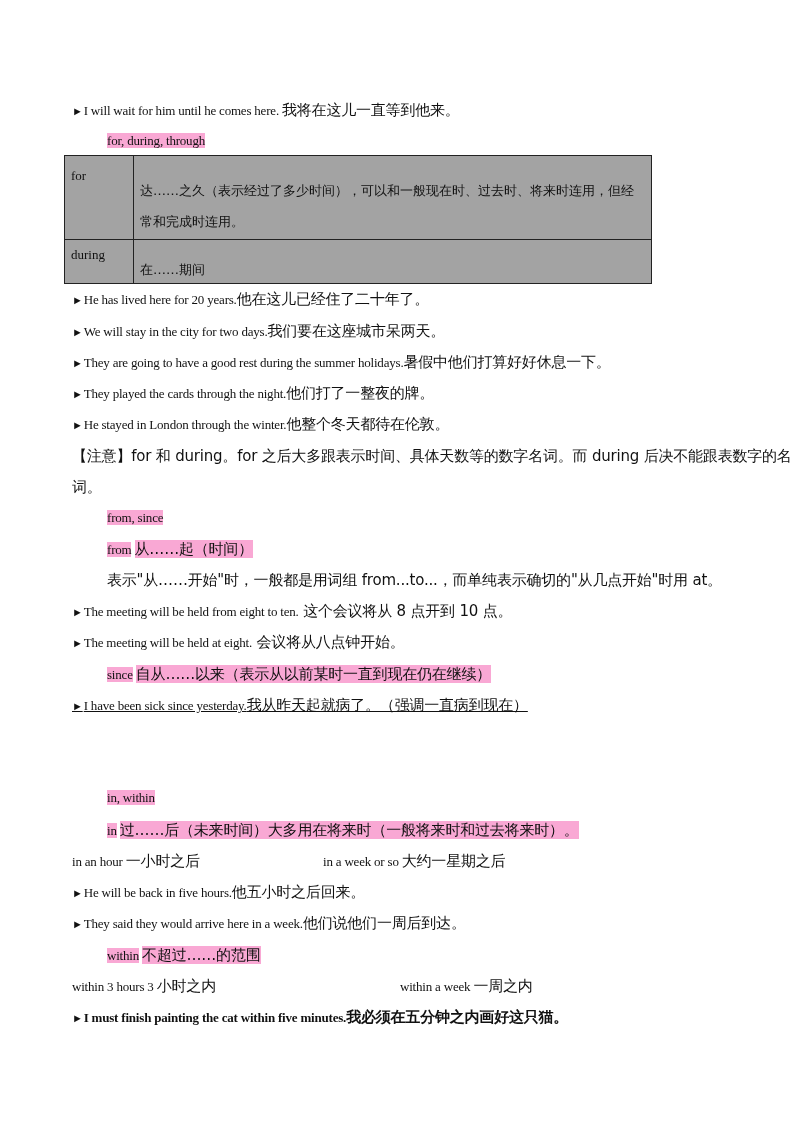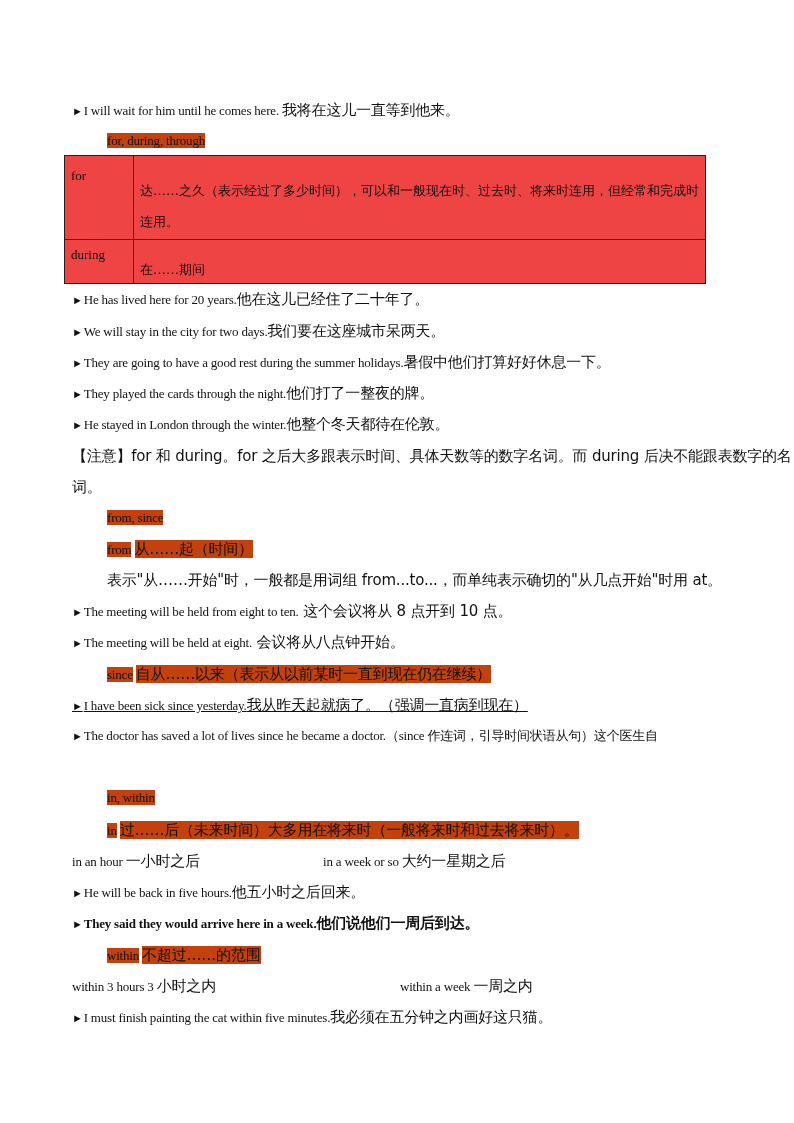--- a/index.html
+++ b/index.html
@@ -9,25 +9,25 @@
     color: #111;
     font-size: 13px;
   }
   .page { position: absolute; left: 0; top: 0; width: 794px; height: 1123px; }
   .line {
     position: absolute; left: 72px; white-space: nowrap;
     font-size: 13px; line-height: 18px; letter-spacing: -0.2px;
   }
   .indent { left: 107px; }
   .cn { font-family: "DejaVu Sans", sans-serif; font-size: 15px; }
-  .hl { background: #c2410c; }
+  .hl { background: #f9a8d4; }
   .tri { font-size: 11px; margin-right: 1px; }
   table.defs {
-    position: absolute; left: 64px; top: 155px; width: 642px;
-    border-collapse: collapse; background: #ef4444;
+    position: absolute; left: 64px; top: 155px; width: 588px;
+    border-collapse: collapse; background: #a3a3a3;
   }
   table.defs td {
     border: 1px solid #222; padding: 4px 6px; vertical-align: top;
     font-size: 13px; line-height: 31px;
   }
   table.defs td.k { width: 56px; font-family: "Liberation Serif", serif; }
   table.defs td.v { font-family: "DejaVu Sans", sans-serif; padding-top: 19px; padding-bottom: 2px;}
   table.defs tr.r0 td { height: 56px; }
   table.defs tr.r0 td.v { line-height: 31px; }
   table.defs tr.r1 td, table.defs tr.r2 td { height: 22px; line-height: 22px; }
@@ -90,48 +90,45 @@
   </div>
   <div class="line" style="top:633px;">
     <span class="tri">►</span><span>The meeting will be held at eight.</span><span class="cn"> 会议将从八点钟开始。</span>
   </div>
   <div class="line indent" style="top:665px;">
     <span class="hl">since</span> <span class="hl cn">自从……以来（表示从以前某时一直到现在仍在继续）</span>
   </div>
   <div class="line" style="top:696px;text-decoration:underline;">
     <span class="tri">►</span><span>I have been sick since yesterday.</span><span class="cn">我从昨天起就病了。（强调一直病到现在）</span>
   </div>
-  <div class="line" style="top:727px;">
-    <span class="tri">►</span><span>The doctor has saved a lot of lives since he became a doctor.（since 作连词，引导时间状语从句）这个医生自</span>
-  </div>
 
   <div class="line indent" style="top:789px;">
     <span class="hl">in, within</span>
   </div>
   <div class="line indent" style="top:821px;">
     <span class="hl">in</span> <span class="hl cn">过……后（未来时间）大多用在将来时（一般将来时和过去将来时）。</span>
   </div>
   <div class="line" style="top:852px;">
     <span>in an hour</span> <span class="cn">一小时之后</span>
   </div>
   <div class="line" style="top:852px; left:323px;">
     <span>in a week or so</span> <span class="cn">大约一星期之后</span>
   </div>
   <div class="line" style="top:883px;">
     <span class="tri">►</span><span>He will be back in five hours.</span><span class="cn">他五小时之后回来。</span>
   </div>
-  <div class="line" style="top:914px;font-weight:bold;">
+  <div class="line" style="top:914px;">
     <span class="tri">►</span><span>They said they would arrive here in a week.</span><span class="cn">他们说他们一周后到达。</span>
   </div>
   <div class="line indent" style="top:946px;">
     <span class="hl">within</span> <span class="hl cn">不超过……的范围</span>
   </div>
   <div class="line" style="top:977px;">
     <span>within 3 hours 3</span> <span class="cn">小时之内</span>
   </div>
   <div class="line" style="top:977px; left:352px;margin-left:48px;">
     <span>within a week</span> <span class="cn">一周之内</span>
   </div>
-  <div class="line" style="top:1008px;">
+  <div class="line" style="top:1008px;font-weight:bold;">
     <span class="tri">►</span><span>I must finish painting the cat within five minutes.</span><span class="cn">我必须在五分钟之内画好这只猫。</span>
   </div>
 
 </div>
 
 </body></html>

